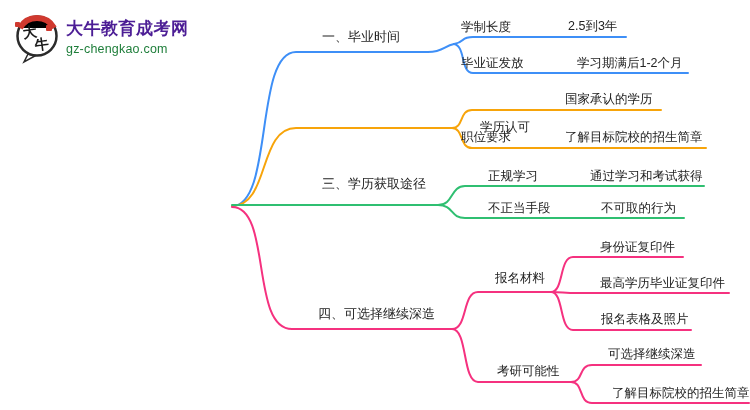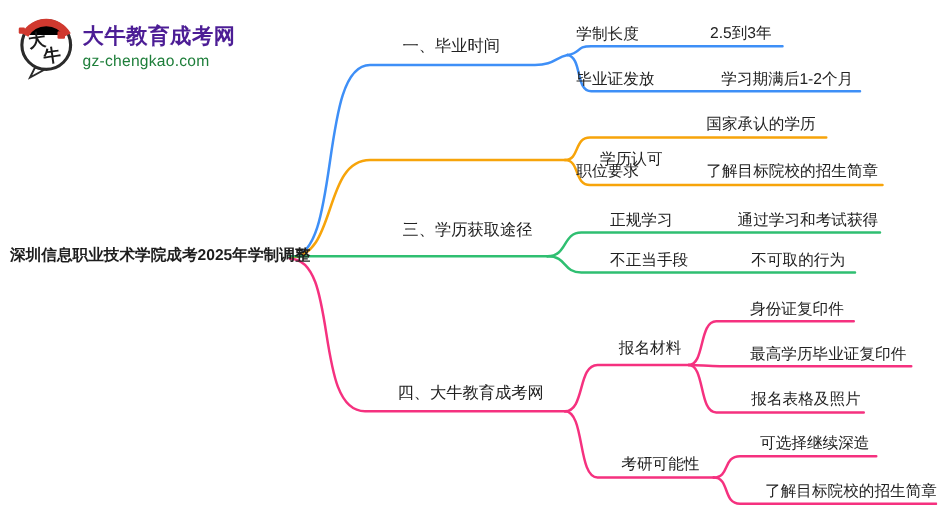--- a/index.html
+++ b/index.html
@@ -55,40 +55,39 @@
       <rect x="2" y="10" width="5" height="5" rx="1" fill="#D0392F"></rect>
       <text x="17" y="25" font-size="14" font-weight="bold" text-anchor="middle" transform="rotate(-8 17 22)" stroke="none" fill="#1A1A1A">大</text>
       <text x="29" y="37" font-size="14" font-weight="bold" text-anchor="middle" transform="rotate(-8 29 34)" stroke="none" fill="#1A1A1A">牛</text>
     </svg>
     <div class="logo-texts">
       <div class="logo-title" style="color: #4c1d95;">大牛教育成考网</div>
       <div class="logo-domain" style="color: rgb(30, 126, 58);">gz-chengkao.com</div>
     </div>
   </div>
 
-  <div class="txt root-label" style="left:8px;top:197px;">深圳信息职业技术学院成考2025年学制调整</div>
 
   <div class="txt branch-label" style="left:322px;top:29px;">一、毕业时间</div>
   <div class="txt node" style="left:461px;top:20px;">学制长度</div>
   <div class="txt node" style="left:568px;top:19px;">2.5到3年</div>
   <div class="txt node" style="left:461px;top:56px;">毕业证发放</div>
   <div class="txt node" style="left:577px;top:56px;">学习期满后1-2个月</div>
 
   <div class="txt node" style="left:480px;top:92px;margin-top:28px;">学历认可</div>
   <div class="txt node" style="left:565px;top:92px;">国家承认的学历</div>
   <div class="txt node" style="left:461px;top:130px;">职位要求</div>
   <div class="txt node" style="left:565px;top:130px;">了解目标院校的招生简章</div>
 
   <div class="txt branch-label" style="left:322px;top:176px;">三、学历获取途径</div>
   <div class="txt node" style="left:488px;top:169px;">正规学习</div>
   <div class="txt node" style="left:590px;top:169px;">通过学习和考试获得</div>
   <div class="txt node" style="left:488px;top:201px;">不正当手段</div>
   <div class="txt node" style="left:601px;top:201px;">不可取的行为</div>
 
-  <div class="txt branch-label" style="left:318px;top:306px;">四、大牛教育成考网</div>
+  <div class="txt branch-label" style="left:318px;top:306px;">四、可选择继续深造</div>
   <div class="txt node" style="left:495px;top:271px;">报名材料</div>
   <div class="txt node" style="left:600px;top:240px;text-align:center;">身份证复印件</div>
   <div class="txt node" style="left:600px;top:276px;">最高学历毕业证复印件</div>
   <div class="txt node" style="left:601px;top:312px;">报名表格及照片</div>
   <div class="txt node" style="left:497px;top:364px;">考研可能性</div>
   <div class="txt node" style="left:608px;top:347px;">可选择继续深造</div>
   <div class="txt node" style="left:612px;top:386px;">了解目标院校的招生简章</div>
 
 </div>
 

